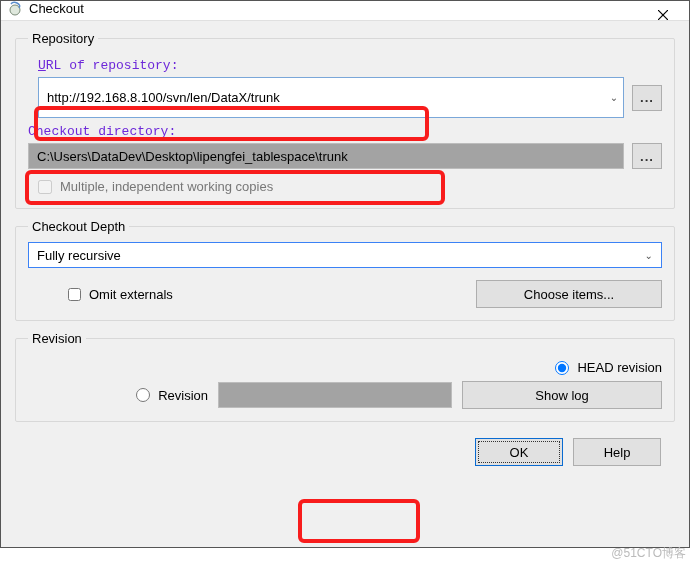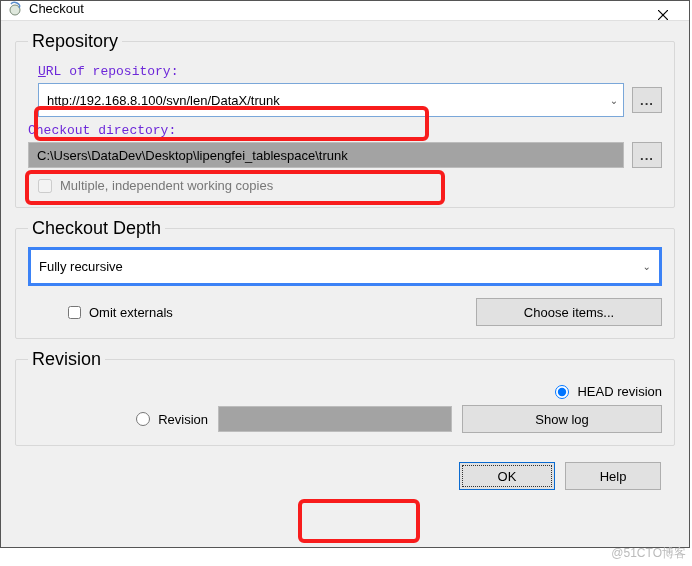--- a/index.html
+++ b/index.html
@@ -36,29 +36,29 @@
     fieldset {
       border: 1px solid #d8d8d8;
       border-radius: 2px;
       margin-bottom: 10px;
       padding: 8px 12px 12px 12px;
       background: #f0f0f0;
     }
     legend {
       padding: 0 4px;
       color: #000;
-      font-size: 18px;
+      font-size: 13px;
     }
     .field-label { margin: 4px 0 4px 10px; color: #6d28d9; text-decoration: underline; text-decoration-color: transparent; font-family: Liberation Mono, monospace; }
     .field-label .ul { text-decoration: underline; }
     .row { display: flex; align-items: center; gap: 8px; margin-bottom: 6px; }
     .url-row { margin-left: 10px; }
     .combo {
       flex: 1;
-      height: 34px;
+      height: 41px;
       border: 1px solid #7aa7d9;
       background: #fff;
       display: flex; align-items: center;
       position: relative;
     }
     .combo input {
       flex: 1; border: none; outline: none;
       padding: 0 8px; font-size: 13px; font-family: inherit;
       background: transparent;
     }
@@ -84,22 +84,22 @@
       cursor: pointer;
     }
     .checkbox-row {
       display: flex; align-items: center; gap: 8px;
       margin: 10px 0 2px 10px;
       color: #777;
     }
     .checkbox-row input { width: 14px; height: 14px; }
     .select-wide {
       width: 100%;
-      height: 39px;
-      border: 3px solid #3b82f6;
+      height: 26px;
+      border: 1px solid #3b82f6;
       background: #fff;
       display: flex; align-items: center; justify-content: space-between;
       padding: 0 8px;
       text-align: right;
     }
     .select-wide .caret { font-size: 10px; color: #555; }
     .depth-row2 {
       display: flex; align-items: center; justify-content: space-between;
       margin-top: 12px;
     }
@@ -112,21 +112,21 @@
       cursor: pointer;
       font-family: inherit; font-size: 13px;
     }
     .radio-row { display: flex; align-items: center; gap: 8px; margin: 6px 0; justify-content: flex-end; }
     .radio-row input { width: 14px; height: 14px; }
     .rev-grid { display: grid; grid-template-columns: 180px 1fr 200px; gap: 10px; align-items: center; }
     .footer {
       display: flex; gap: 10px; justify-content: flex-end;
       padding: 6px 14px 0 14px;
     }
-    .footer .big-btn { width: 96px; padding: 0; }
+    .footer .big-btn { width: 88px; padding: 0; }
     .ok-btn {
       border: 1px solid #0a6bd1;
       outline: 1px dotted #333;
       outline-offset: -4px;
     }
     .hl-red {
       position: absolute;
       border: 4px solid #f81c1c;
       border-radius: 6px;
       pointer-events: none;

